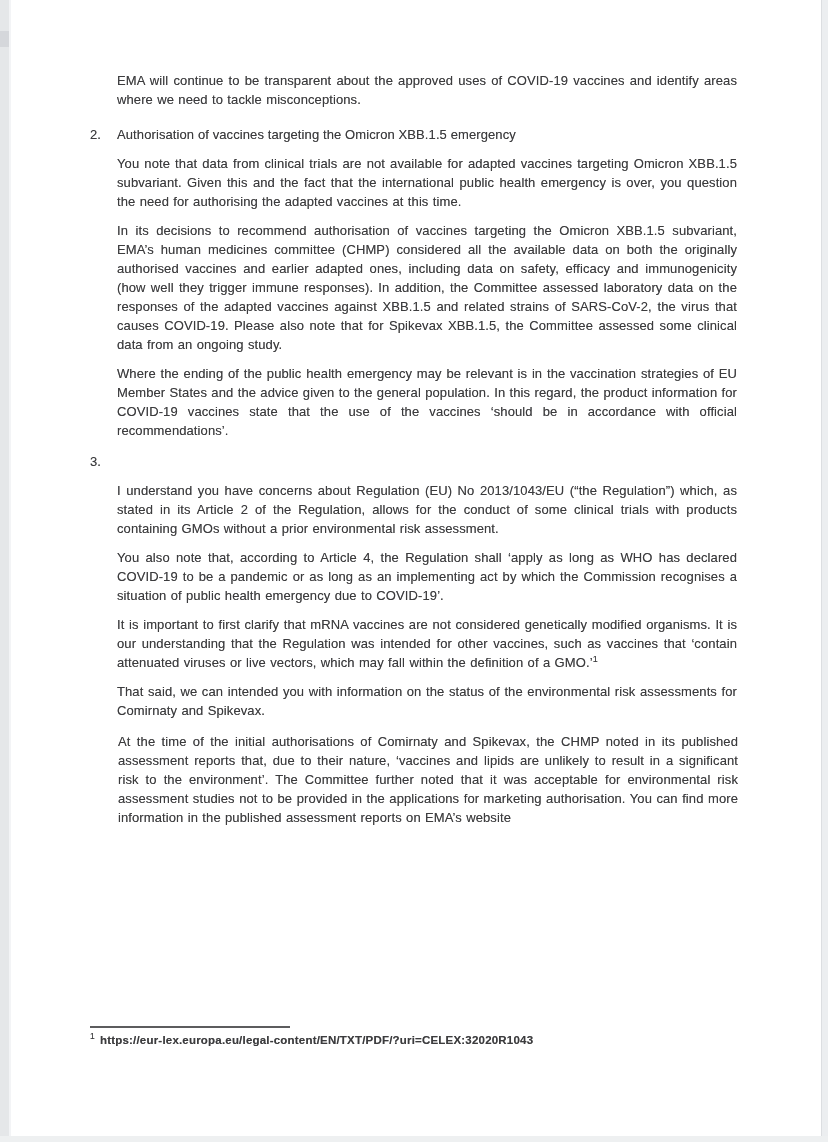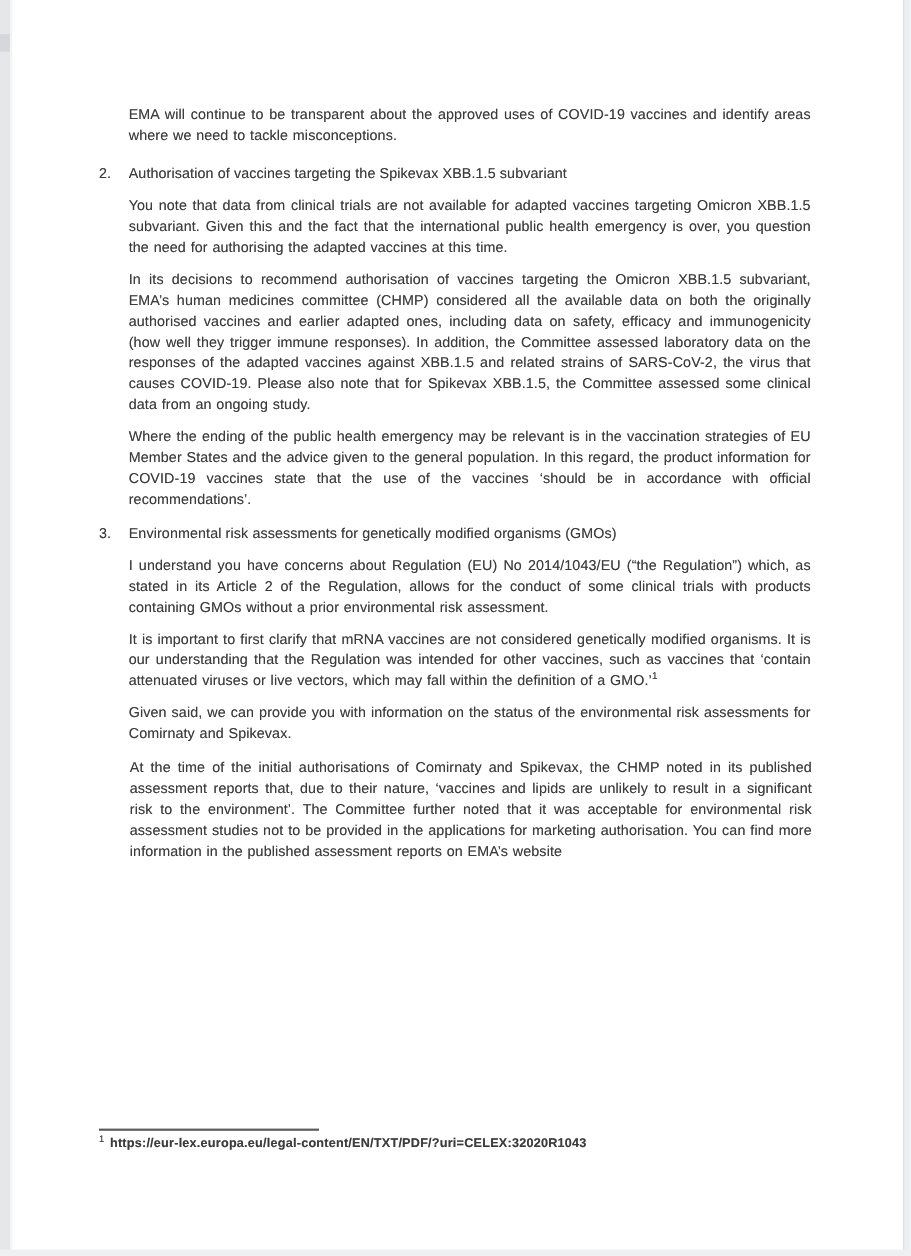--- a/index.html
+++ b/index.html
@@ -31,21 +31,21 @@
   .content { position: absolute; left: 90px; top: 0; width: 648px; }
   .para {
     margin: 10px 0 0 27px;
     width: 620px;
     font-size: 13px;
     line-height: 19px;
     text-align: justify;
     letter-spacing: 0.1px;
     word-spacing: 0.6px;
   }
-  .intro { margin-top: 94px; }
+  .intro { margin-top: 71px; }
   .heading {
     display: flex;
     font-size: 13px;
     line-height: 19px;
     letter-spacing: 0.1px;
   }
   .heading .num { width: 27px; flex: none; }
   .h2 { margin-top: 16px; }
   .h3 { margin-top: 12px; }
   .mt12 { margin-top: 12px; margin-left: 28px; }
@@ -69,35 +69,35 @@
 <div class="left-edge-notch"></div>
 <div class="right-edge"></div>
 <div class="bottom-band"></div>
 
 <div class="content">
 
   <p class="para intro">EMA will continue to be transparent about the approved uses of COVID-19 vaccines and identify areas where we need to tackle misconceptions.</p>
 
   <div class="heading h2">
     <span class="num">2.</span>
-    <span class="htext">Authorisation of vaccines targeting the Spikevax XBB.1.5 subvariant</span>
+    <span class="htext">Authorisation of vaccines targeting the Omicron XBB.1.5 emergency</span>
   </div>
 
   <p class="para">You note that data from clinical trials are not available for adapted vaccines targeting Omicron XBB.1.5 subvariant. Given this and the fact that the international public health emergency is over, you question the need for authorising the adapted vaccines at this time.</p>
   <p class="para">In its decisions to recommend authorisation of vaccines targeting the Omicron XBB.1.5 subvariant, EMA’s human medicines committee (CHMP) considered all the available data on both the originally authorised vaccines and earlier adapted ones, including data on safety, efficacy and immunogenicity (how well they trigger immune responses). In addition, the Committee assessed laboratory data on the responses of the adapted vaccines against XBB.1.5 and related strains of SARS-CoV-2, the virus that causes COVID-19. Please also note that for Spikevax XBB.1.5, the Committee assessed some clinical data from an ongoing study.</p>
   <p class="para">Where the ending of the public health emergency may be relevant is in the vaccination strategies of EU Member States and the advice given to the general population. In this regard, the product information for COVID-19 vaccines state that the use of the vaccines ‘should be in accordance with official recommendations’.</p>
 
   <div class="heading h3">
     <span class="num">3.</span>
-    <span class="htext">Environmental risk assessments for genetically modified organisms (GMOs)</span>
   </div>
 
-  <p class="para">I understand you have concerns about Regulation (EU) No 2014/1043/EU (“the Regulation”) which, as stated in its Article 2 of the Regulation, allows for the conduct of some clinical trials with products containing GMOs without a prior environmental risk assessment.</p>
+  <p class="para">I understand you have concerns about Regulation (EU) No 2013/1043/EU (“the Regulation”) which, as stated in its Article 2 of the Regulation, allows for the conduct of some clinical trials with products containing GMOs without a prior environmental risk assessment.</p>
+  <p class="para">You also note that, according to Article 4, the Regulation shall ‘apply as long as WHO has declared COVID-19 to be a pandemic or as long as an implementing act by which the Commission recognises a situation of public health emergency due to COVID-19’.</p>
   <p class="para"><span>It is important to first clarify that mRNA vaccines are not considered genetically modified organisms. It is our understanding that the Regulation was intended for other vaccines, such as vaccines that ‘contain attenuated viruses or live vectors, which may fall within the definition of a GMO.’</span><sup class="fn-ref">1</sup></p>
-  <p class="para">Given said, we can provide you with information on the status of the environmental risk assessments for Comirnaty and Spikevax.</p>
+  <p class="para">That said, we can intended you with information on the status of the environmental risk assessments for Comirnaty and Spikevax.</p>
   <p class="para mt12">At the time of the initial authorisations of Comirnaty and Spikevax, the CHMP noted in its published assessment reports that, due to their nature, ‘vaccines and lipids are unlikely to result in a significant risk to the environment’. The Committee further noted that it was acceptable for environmental risk assessment studies not to be provided in the applications for marketing authorisation. You can find more information in the published assessment reports on EMA’s website</p>
 
 </div>
 
 <div class="footnote-area">
   <div class="footnote-rule"></div>
   <div class="footnote-line">
     <sup class="fn-marker">1</sup><span class="fn-url">https://eur-lex.europa.eu/legal-content/EN/TXT/PDF/?uri=CELEX:32020R1043</span>
   </div>
 </div>

